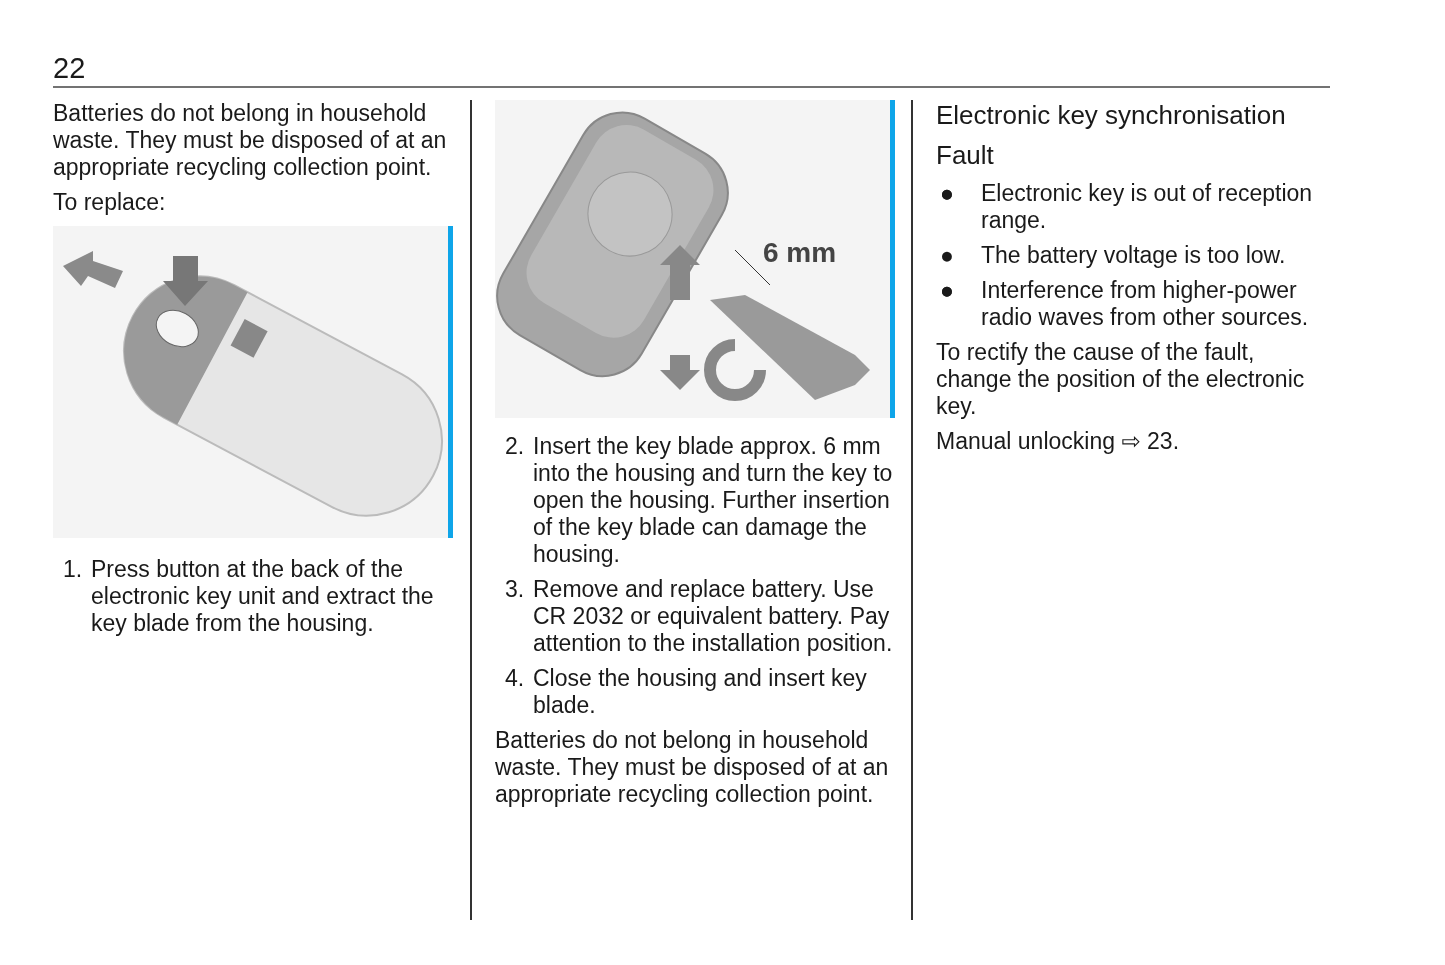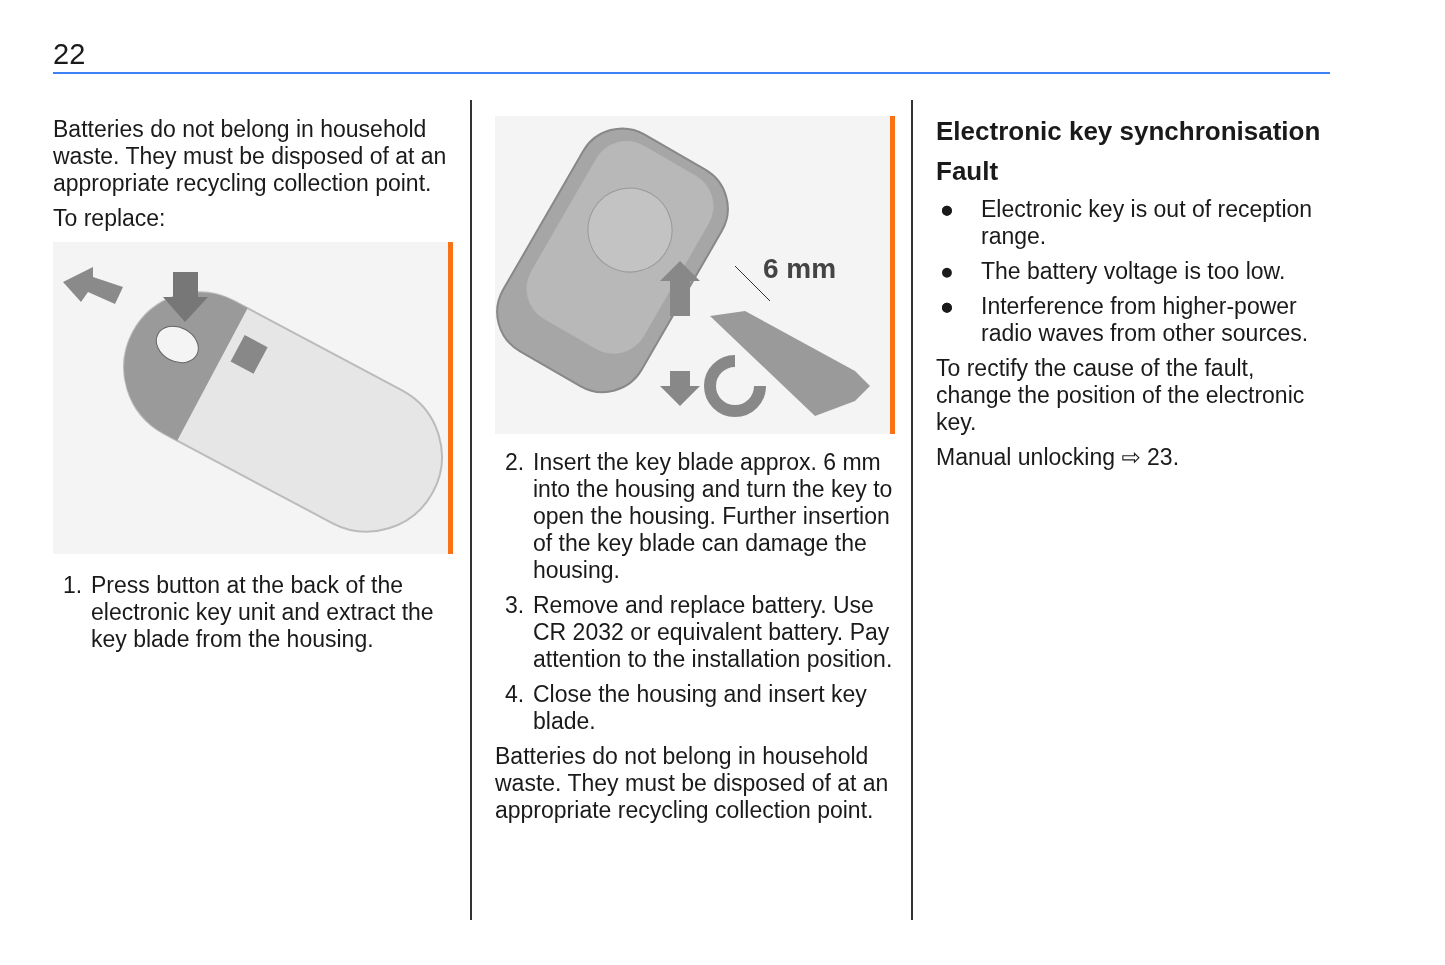--- a/index.html
+++ b/index.html
@@ -1,31 +1,31 @@
 <!DOCTYPE html>
 <html><head>
 <meta charset="utf-8">
 <style>
 *{margin:0;padding:0;box-sizing:border-box}
 body{width:1445px;height:965px;background:#fff;position:relative;font-family:"Liberation Sans",sans-serif;color:#1a1a1a;overflow:hidden}
-.hdr{position:absolute;left:53px;top:36px;width:1277px;height:38px;border-bottom:2px solid #3b82f6}
+.hdr{position:absolute;left:53px;top:50px;width:1277px;height:38px;border-bottom:2px solid #737373}
 .hdr .pg{position:absolute;left:0;top:2px;font-size:29px}
 .hdr .tt{position:absolute;left:118px;top:2px;font-size:29px}
-.col{position:absolute;top:116px;font-size:23px;line-height:27px}
+.col{position:absolute;top:100px;font-size:23px;line-height:27px}
 .c1{left:53px;width:400px}
 .c2{left:495px;width:400px}
 .c3{left:936px;width:400px}
 .vl{position:absolute;top:100px;width:2px;height:820px;background:#333}
 p{margin-bottom:8px}
 .ol li{list-style:none;position:relative;padding-left:38px;margin-bottom:8px}
 .ol li .n{position:absolute;left:10px;top:0}
 .ul li{list-style:none;position:relative;padding-left:45px;margin-bottom:8px}
 .ul li .b{position:absolute;left:4px;top:0}
-h2{font-size:26px;font-weight:bold;margin:0 0 10px 0;line-height:30px}
-.img{background:#f97316;margin-bottom:18px}
+h2{font-size:26px;font-weight:normal;margin:0 0 10px 0;line-height:30px}
+.img{background:#0ea5e9;margin-bottom:18px}
 </style>
 </head>
 <body>
 
 <div class="hdr">
  <span class="pg">22</span>
 </div>
 
 <div class="vl" style="left:470px"></div>
 <div class="vl" style="left:911px"></div>

